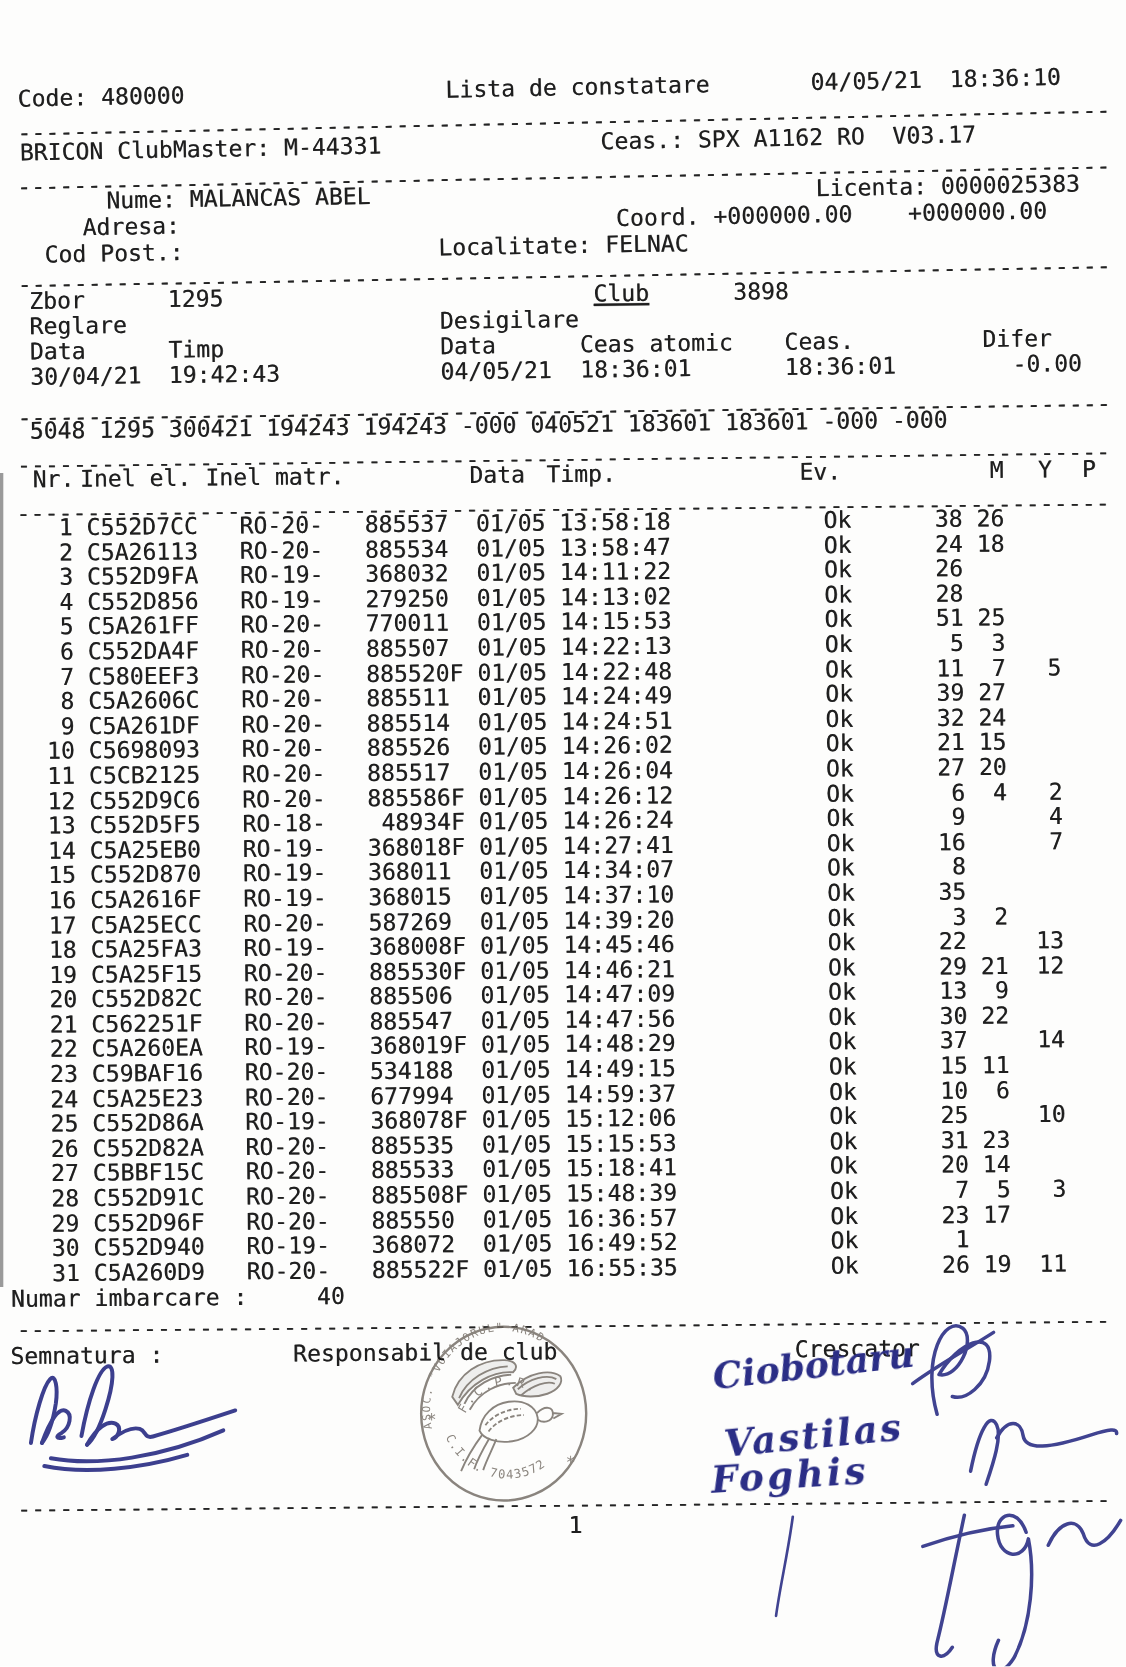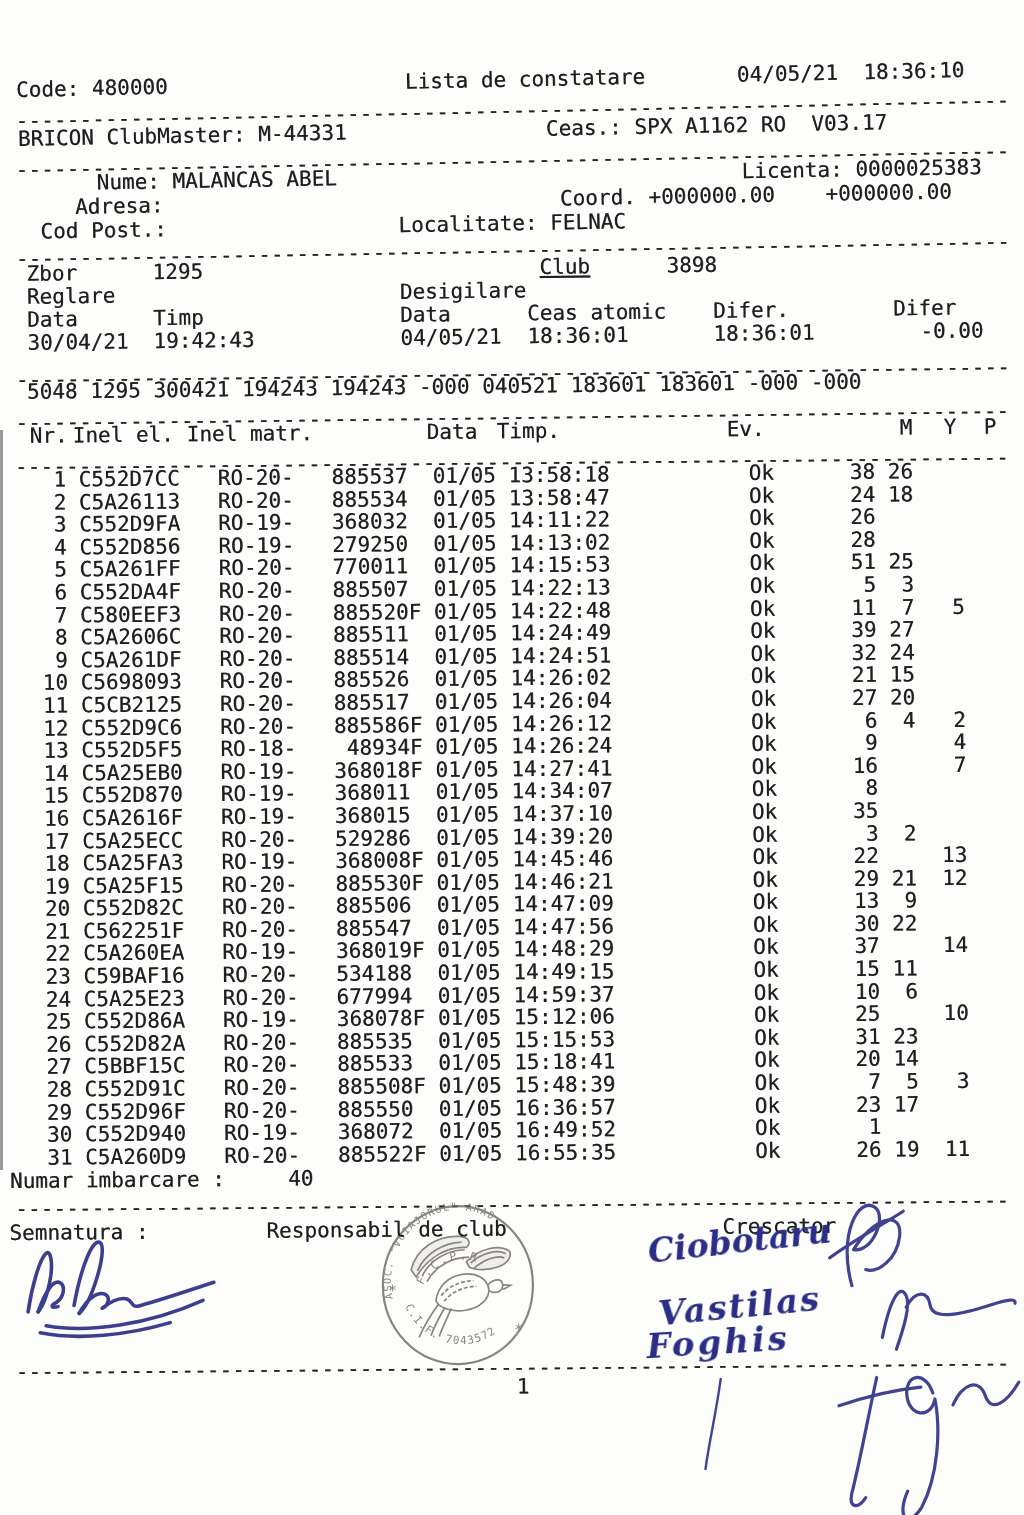--- a/index.html
+++ b/index.html
@@ -89,21 +89,21 @@
     </div>
     <div class="ln" style="left:0;top:286px;width:100%;">
       <span style="left:27px;">Reglare</span>
       <span style="left:400px;">Desigilare</span>
     </div>
     <div class="ln" style="left:0;top:309px;width:100%;">
       <span style="left:27px;">Data</span>
       <span style="left:153px;">Timp</span>
       <span style="left:400px;">Data</span>
       <span style="left:527px;">Ceas atomic</span>
-      <span style="left:713px;">Difer.</span>
+      <span style="left:713px;">Ceas.</span>
       <span style="left:893px;">Difer</span>
     </div>
     <div class="ln" style="left:0;top:332px;width:100%;">
       <span style="left:27px;">30/04/21</span>
       <span style="left:153px;">19:42:43</span>
       <span style="left:400px;">04/05/21</span>
       <span style="left:527px;">18:36:01</span>
       <span style="left:713px;">18:36:01</span>
       <span style="left:920px;">-0.00</span>
     </div>
@@ -334,21 +334,21 @@
     <span class="c c-ev">Ok</span>
     <span class="c c-m">35</span>
     <span class="c c-y"></span>
     <span class="c c-p"></span>
   </div>
 
   <div class="row">
     <span class="c c-nr">17</span>
     <span class="c c-ring">C5A25ECC</span>
     <span class="c c-prefix">RO-20-</span>
-    <span class="c c-matr">529286</span>
+    <span class="c c-matr">587269</span>
     <span class="c c-date">01/05</span>
     <span class="c c-time">14:39:20</span>
     <span class="c c-ev">Ok</span>
     <span class="c c-m">3</span>
     <span class="c c-y">2</span>
     <span class="c c-p"></span>
   </div>
 
   <div class="row">
     <span class="c c-nr">18</span>

